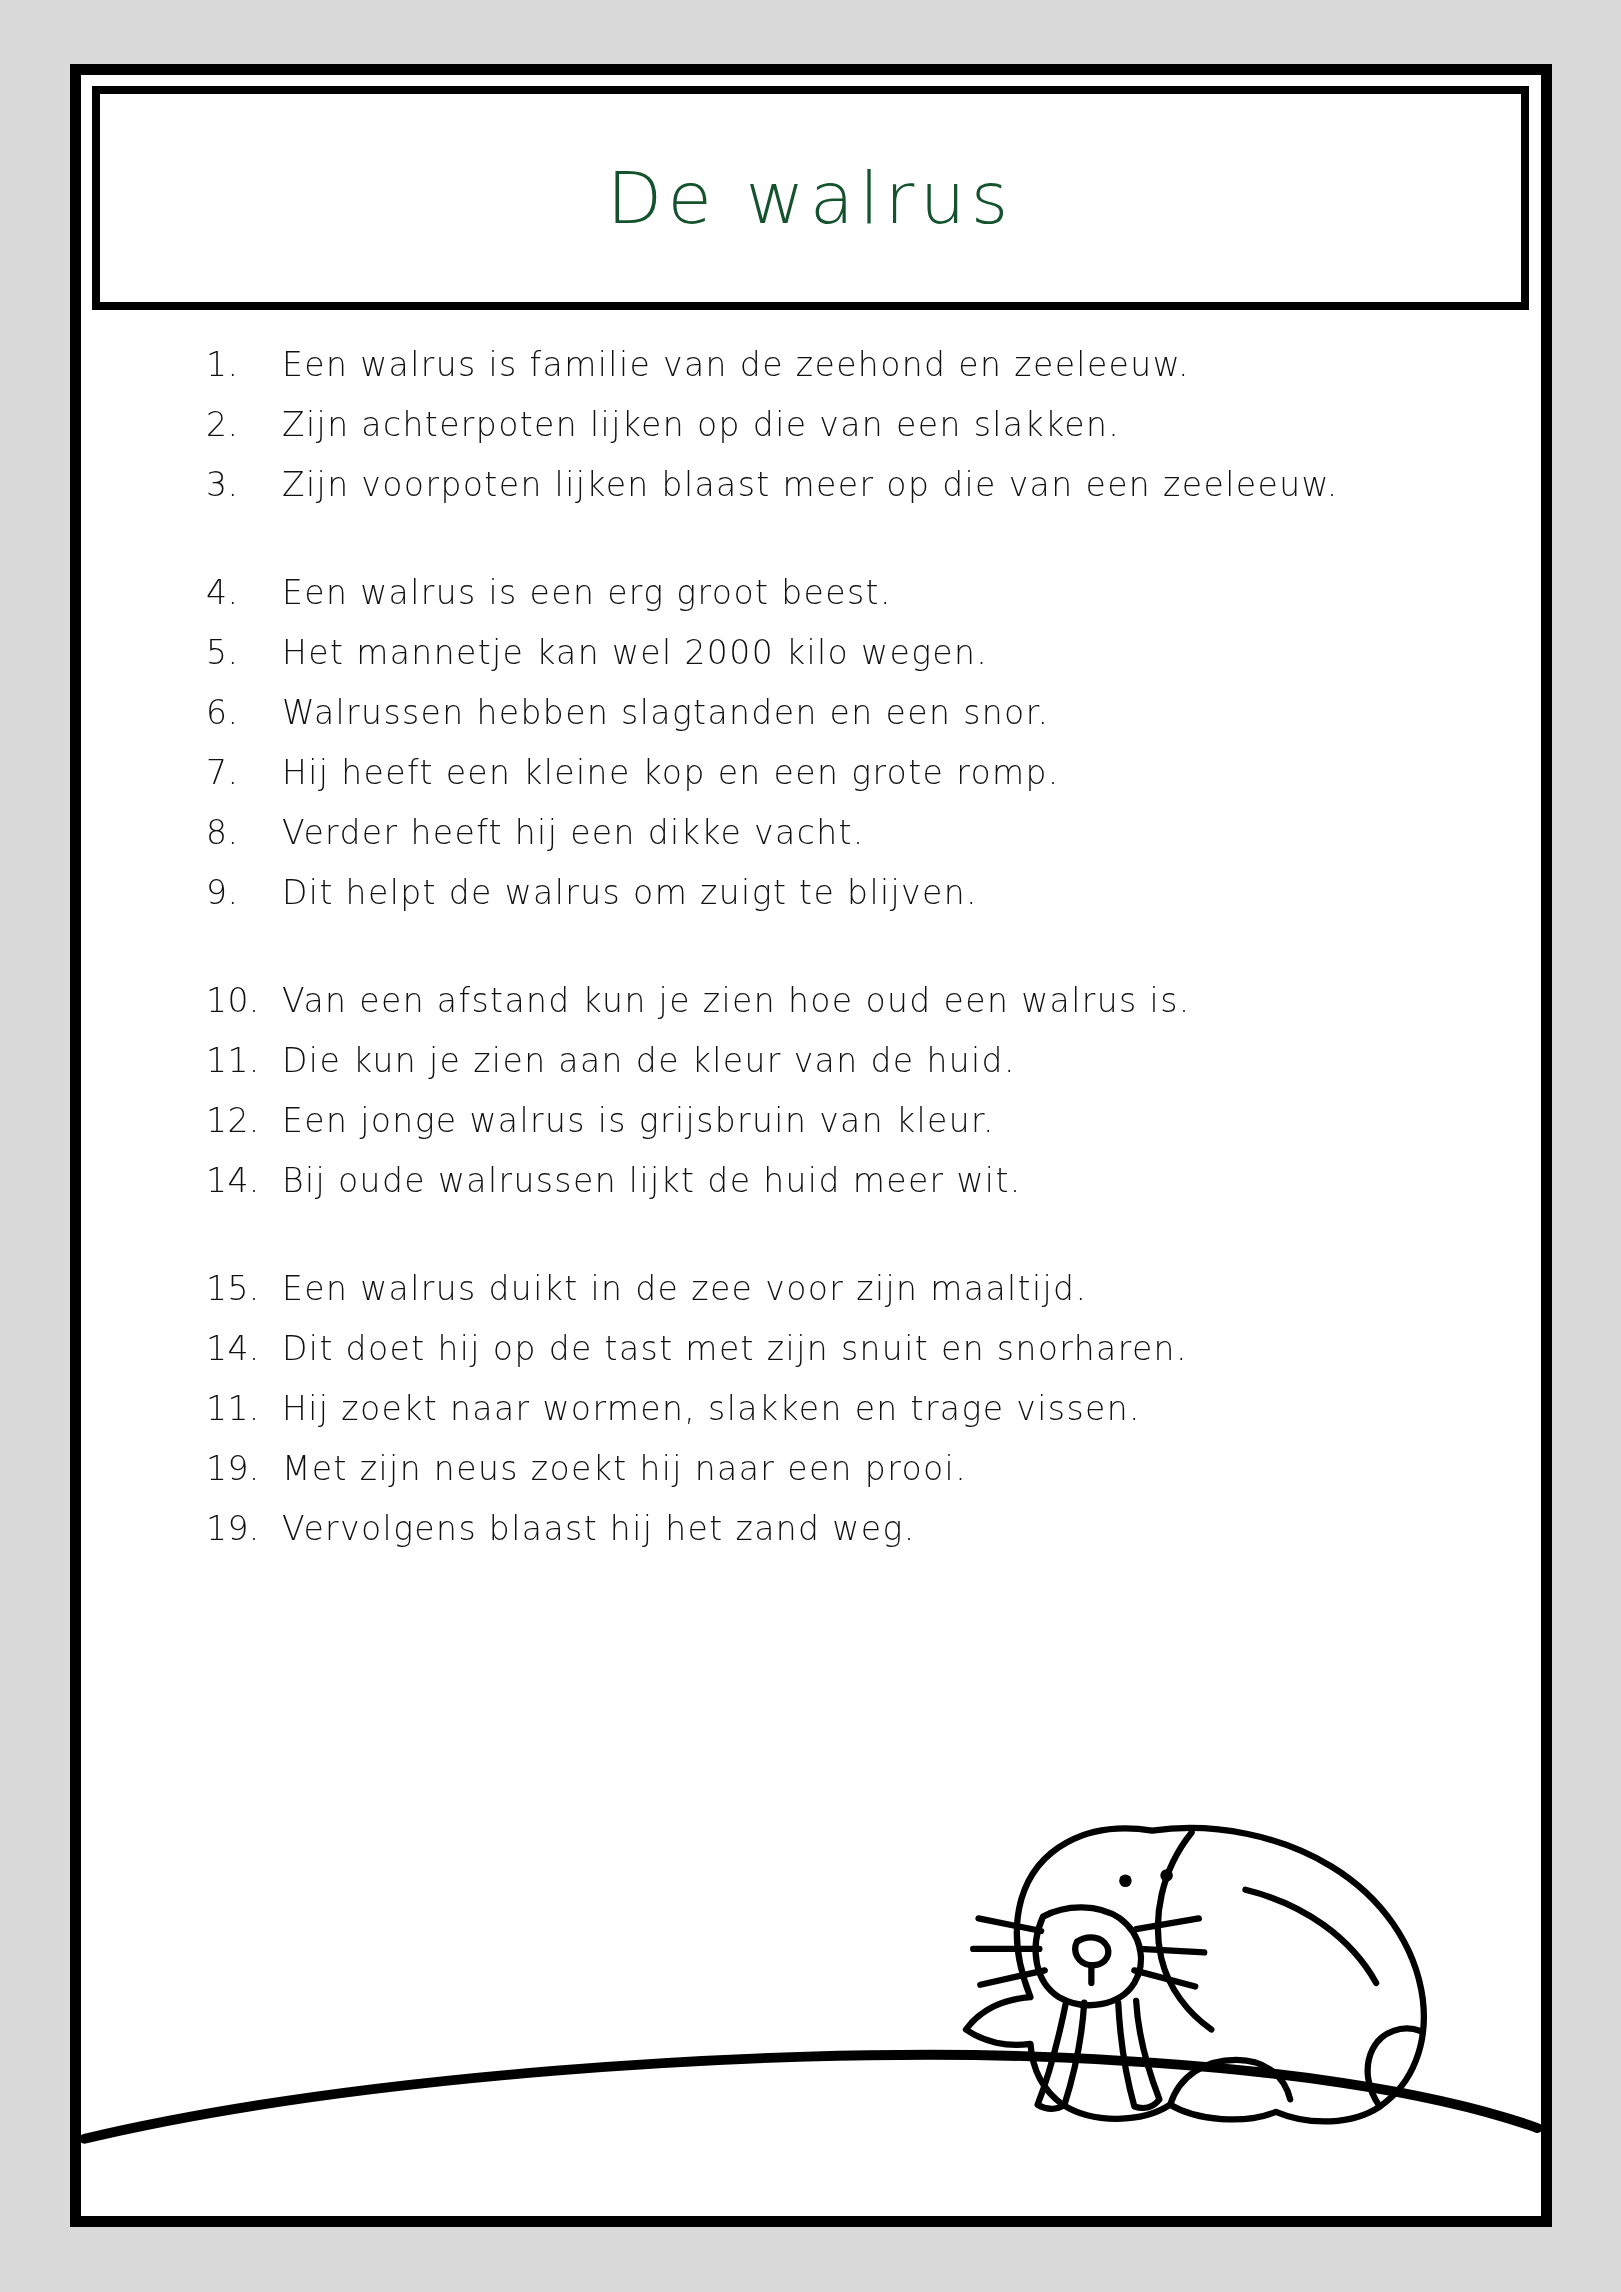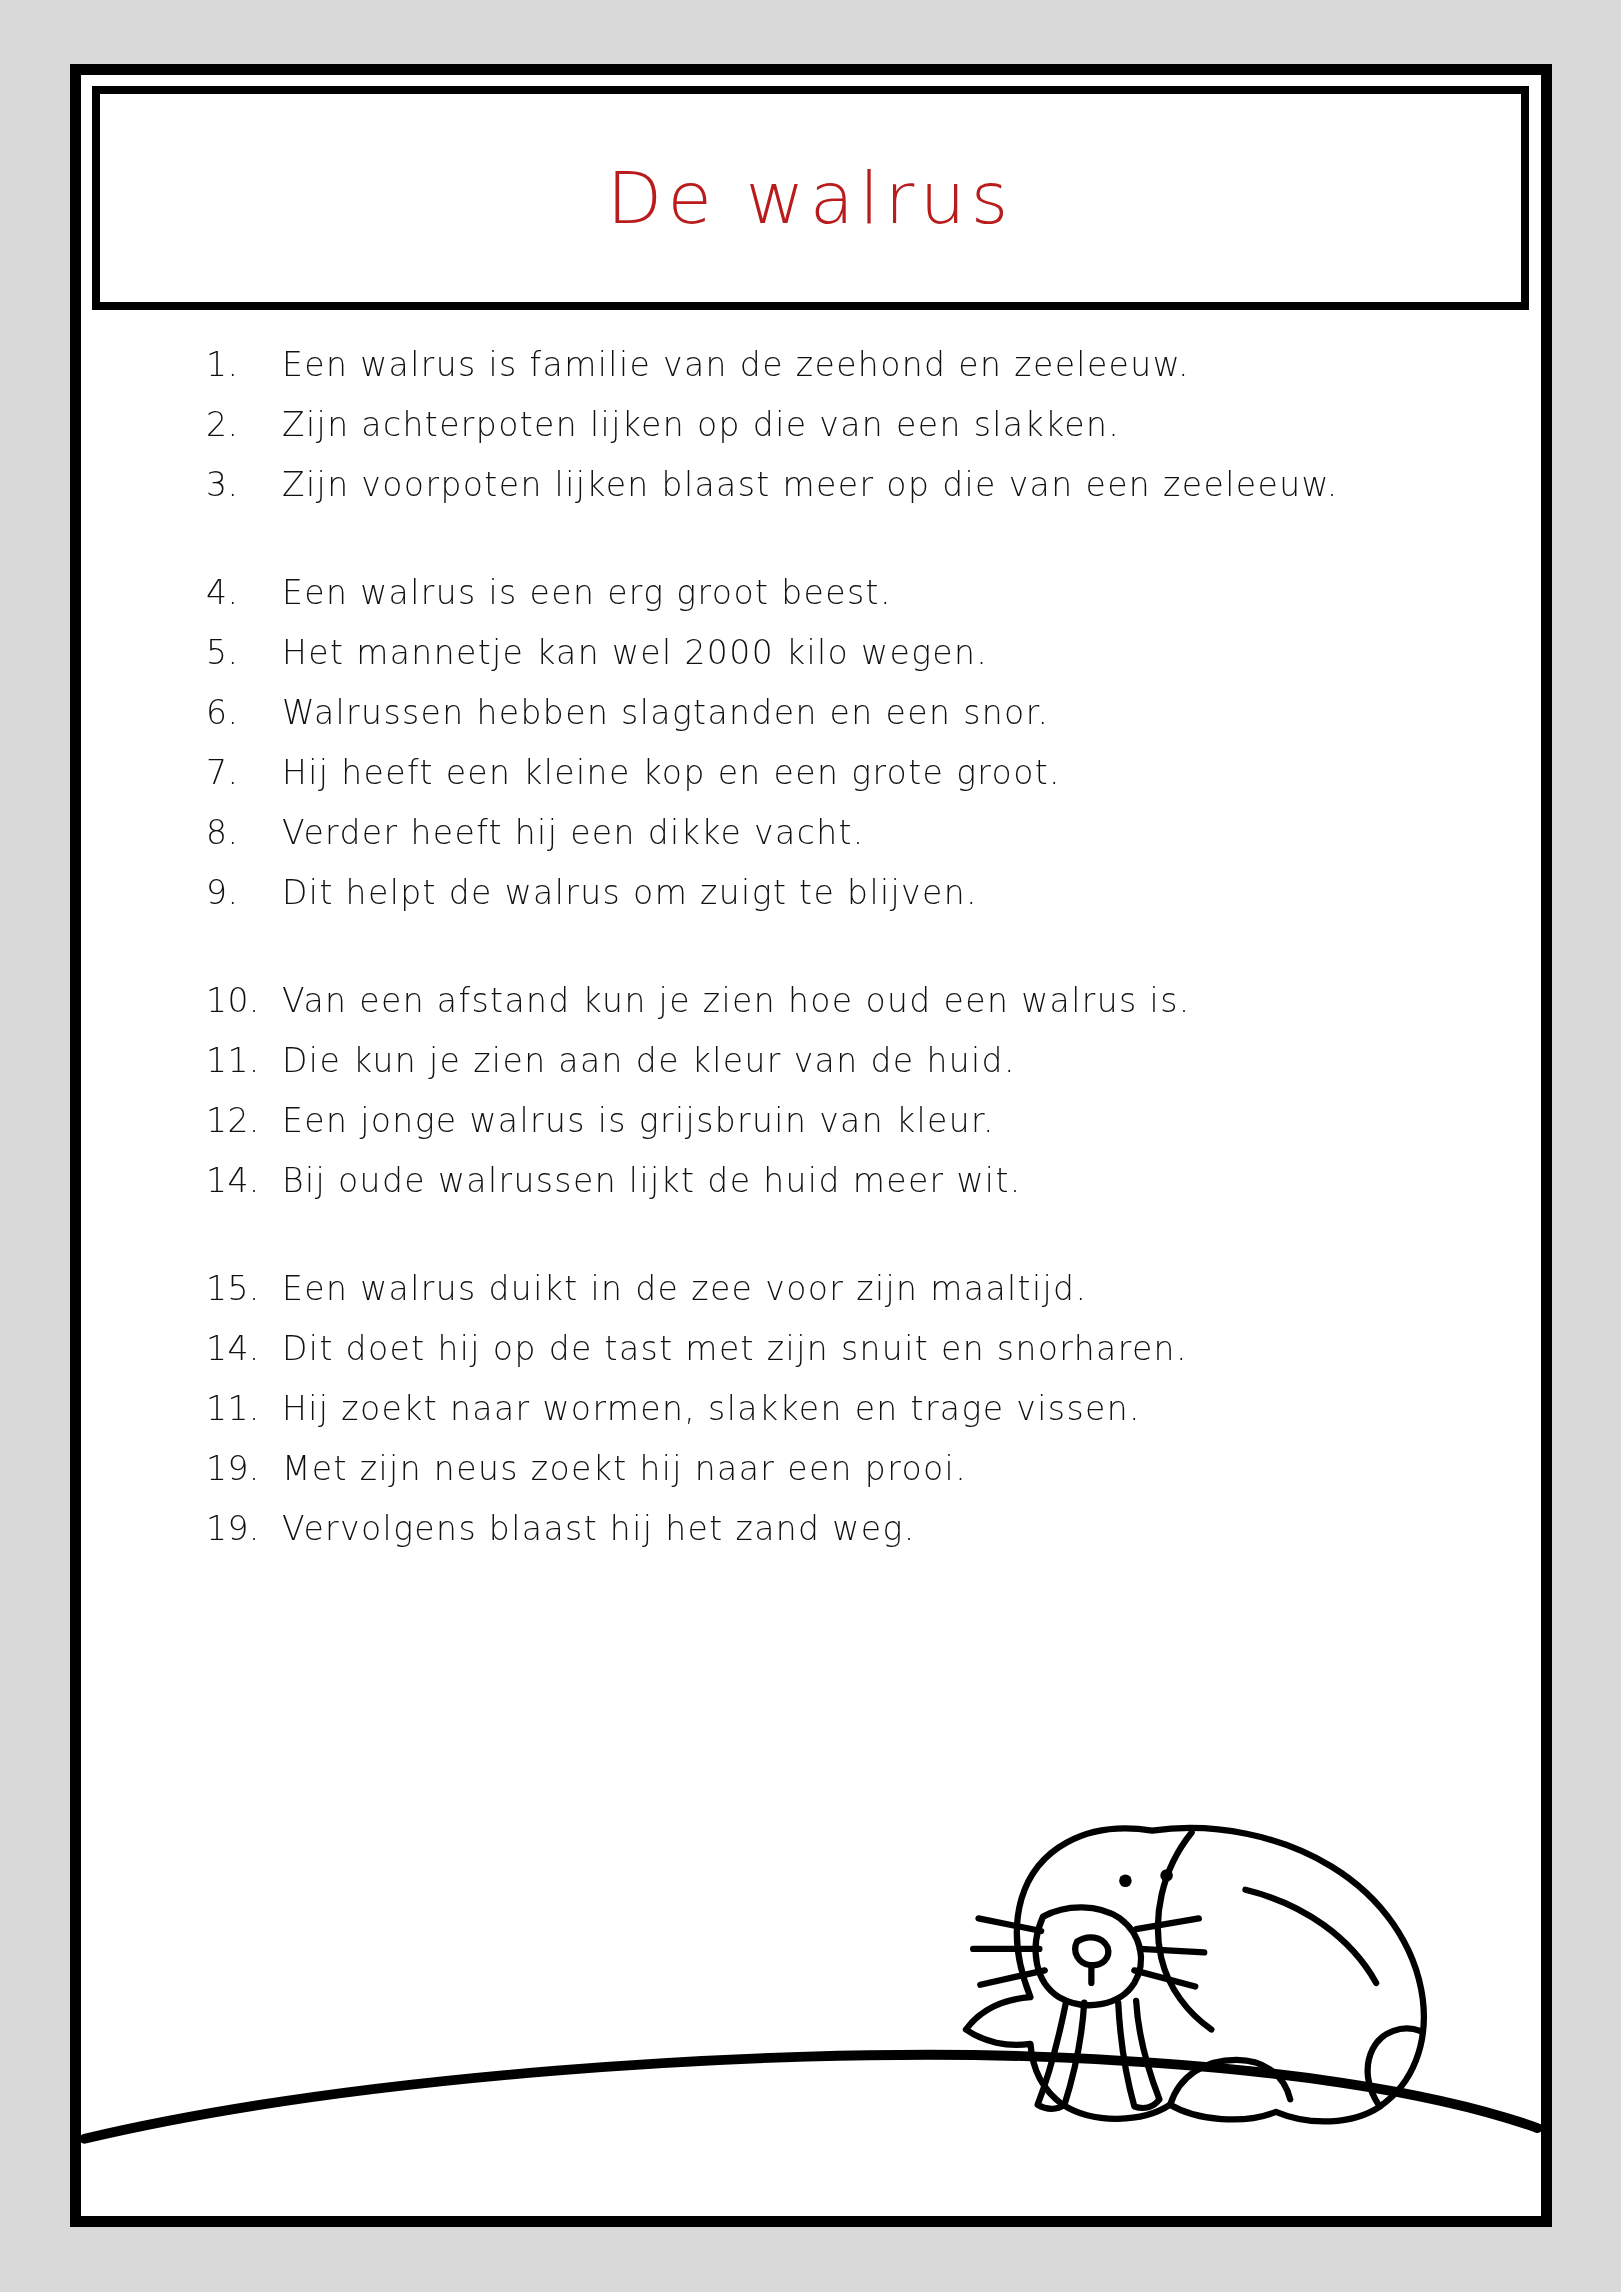--- a/index.html
+++ b/index.html
@@ -37,21 +37,21 @@
     align-items: center;
     justify-content: center;
     background: #ffffff;
   }
 
   .title-text {
     font-family: "DejaVu Sans", sans-serif;
     font-weight: 300;
     font-size: 72px;
     letter-spacing: 5.4px;
-    color: #b91c1c;
+    color: #14532d;
     white-space: nowrap;
   }
 
   .content {
     position: absolute;
     left: 0;
     top: 260px;
     width: 100%;
     box-sizing: border-box;
     padding: 0 36px 0 125px;
@@ -140,21 +140,21 @@
       <div class="sentence">
         <span class="num">5.</span>
         <span class="txt">Het mannetje kan wel 2000 kilo wegen.</span>
       </div>
       <div class="sentence">
         <span class="num">6.</span>
         <span class="txt">Walrussen hebben slagtanden en een snor.</span>
       </div>
       <div class="sentence">
         <span class="num">7.</span>
-        <span class="txt">Hij heeft een kleine kop en een grote groot.</span>
+        <span class="txt">Hij heeft een kleine kop en een grote romp.</span>
       </div>
       <div class="sentence">
         <span class="num">8.</span>
         <span class="txt">Verder heeft hij een dikke vacht.</span>
       </div>
       <div class="sentence">
         <span class="num">9.</span>
         <span class="txt">Dit helpt de walrus om zuigt te blijven.</span>
       </div>
 

